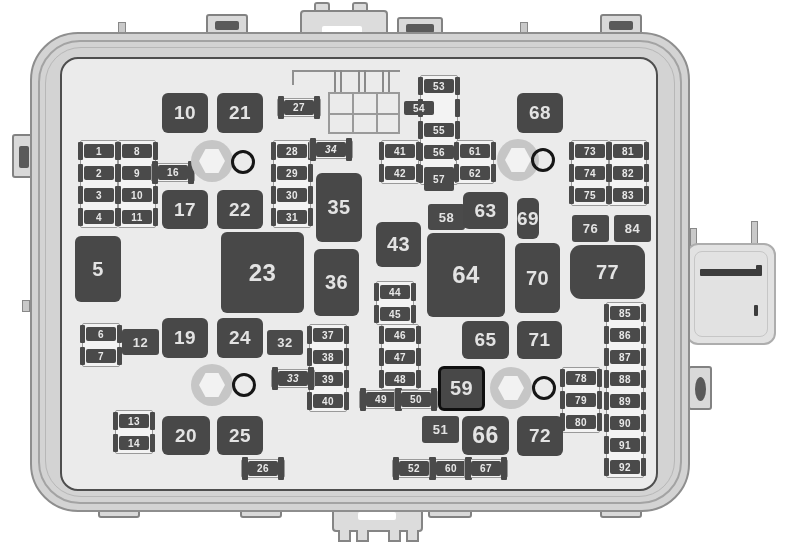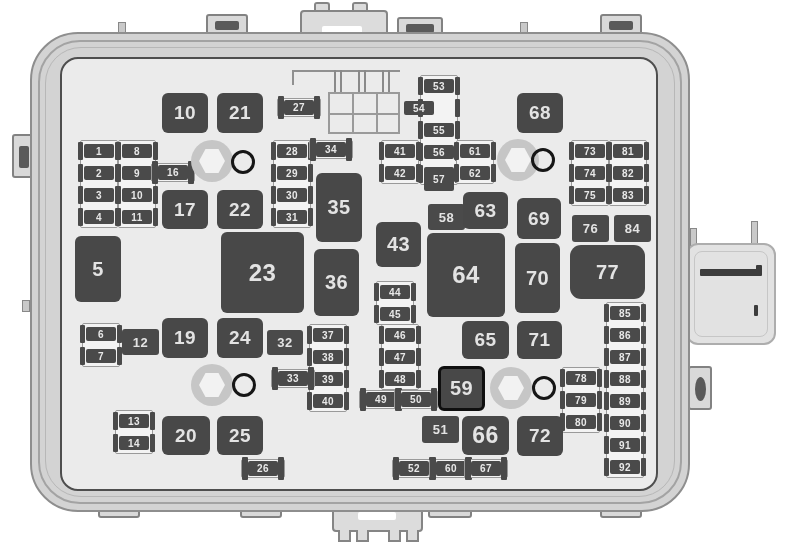--- a/index.html
+++ b/index.html
@@ -303,25 +303,25 @@
       <div class="comp clip" style="left: 152px; top: 161px; width: 6px; height: 23px;"></div>
       <div class="comp clip" style="left: 188px; top: 161px; width: 6px; height: 23px;"></div>
       <div class="comp fusebody" style="left: 158px; top: 165px; width: 30px; height: 15px;">16</div>
       <div class="comp holder" style="left: 277px; top: 98px; width: 44px; height: 19px;"></div>
       <div class="comp clip" style="left: 278px; top: 96px; width: 6px; height: 23px;"></div>
       <div class="comp clip" style="left: 314px; top: 96px; width: 6px; height: 23px;"></div>
       <div class="comp fusebody" style="left: 284px; top: 100px; width: 30px; height: 15px;">27</div>
       <div class="comp holder" style="left: 309px; top: 140px; width: 44px; height: 19px;"></div>
       <div class="comp clip" style="left: 310px; top: 138px; width: 6px; height: 23px;"></div>
       <div class="comp clip" style="left: 346px; top: 138px; width: 6px; height: 23px;"></div>
-      <div class="comp fusebody" style="left: 316px; top: 142px; width: 30px; height: 15px;">34</div>
+      <div class="comp fusebody" style="left: 316px; top: 142px; width: 30px; height: 15px; font-style: italic;">34</div>
       <div class="comp holder" style="left: 271px; top: 369px; width: 44px; height: 19px;"></div>
       <div class="comp clip" style="left: 272px; top: 367px; width: 6px; height: 23px;"></div>
       <div class="comp clip" style="left: 308px; top: 367px; width: 6px; height: 23px;"></div>
-      <div class="comp fusebody" style="left: 278px; top: 371px; width: 30px; height: 15px;">33</div>
+      <div class="comp fusebody" style="left: 278px; top: 371px; width: 30px; height: 15px; font-style: italic;">33</div>
       <div class="comp holder" style="left: 359px; top: 390px; width: 44px; height: 19px;"></div>
       <div class="comp clip" style="left: 360px; top: 388px; width: 6px; height: 23px;"></div>
       <div class="comp clip" style="left: 396px; top: 388px; width: 6px; height: 23px;"></div>
       <div class="comp fusebody" style="left: 366px; top: 392px; width: 30px; height: 15px;">49</div>
       <div class="comp holder" style="left: 394px; top: 390px; width: 44px; height: 19px;"></div>
       <div class="comp clip" style="left: 395px; top: 388px; width: 6px; height: 23px;"></div>
       <div class="comp clip" style="left: 431px; top: 388px; width: 6px; height: 23px;"></div>
       <div class="comp fusebody" style="left: 401px; top: 392px; width: 30px; height: 15px;">50</div>
       <div class="comp holder" style="left: 241px; top: 459px; width: 44px; height: 19px;"></div>
       <div class="comp clip" style="left: 242px; top: 457px; width: 6px; height: 23px;"></div>
@@ -373,20 +373,20 @@
       <div class="comp relay" style="left: 217px; top: 416px; width: 46px; height: 39px; font-size: 19px;">25</div>
       <div class="comp relay" style="left: 316px; top: 173px; width: 46px; height: 69px; font-size: 20px;">35</div>
       <div class="comp relay" style="left: 314px; top: 249px; width: 45px; height: 67px; font-size: 20px;">36</div>
       <div class="comp relay" style="left: 376px; top: 222px; width: 45px; height: 45px; font-size: 20px;">43</div>
       <div class="comp relay blackborder" style="left: 438px; top: 366px; width: 47px; height: 45px; font-size: 20px;">59</div>
       <div class="comp relay" style="left: 463px; top: 192px; width: 45px; height: 37px; font-size: 19px;">63</div>
       <div class="comp relay" style="left: 427px; top: 233px; width: 78px; height: 84px; font-size: 24px;">64</div>
       <div class="comp relay" style="left: 462px; top: 321px; width: 47px; height: 38px; font-size: 19px;">65</div>
       <div class="comp relay" style="left: 462px; top: 416px; width: 47px; height: 39px; font-size: 23px;">66</div>
       <div class="comp relay" style="left: 517px; top: 93px; width: 46px; height: 40px; font-size: 19px;">68</div>
-      <div class="comp relay" style="left: 517px; top: 198px; width: 44px; height: 41px; font-size: 19px;">69</div>
+      <div class="comp relay" style="left: 517px; top: 198px; width: 22px; height: 41px; font-size: 19px;">69</div>
       <div class="comp relay" style="left: 515px; top: 243px; width: 45px; height: 70px; font-size: 20px;">70</div>
       <div class="comp relay" style="left: 517px; top: 321px; width: 45px; height: 38px; font-size: 19px;">71</div>
       <div class="comp relay" style="left: 517px; top: 416px; width: 46px; height: 40px; font-size: 19px;">72</div>
       <div class="comp relay rounded" style="left: 570px; top: 245px; width: 75px; height: 54px; font-size: 20px;">77</div>
     </div>
 
 </div>
 
 </body></html>

